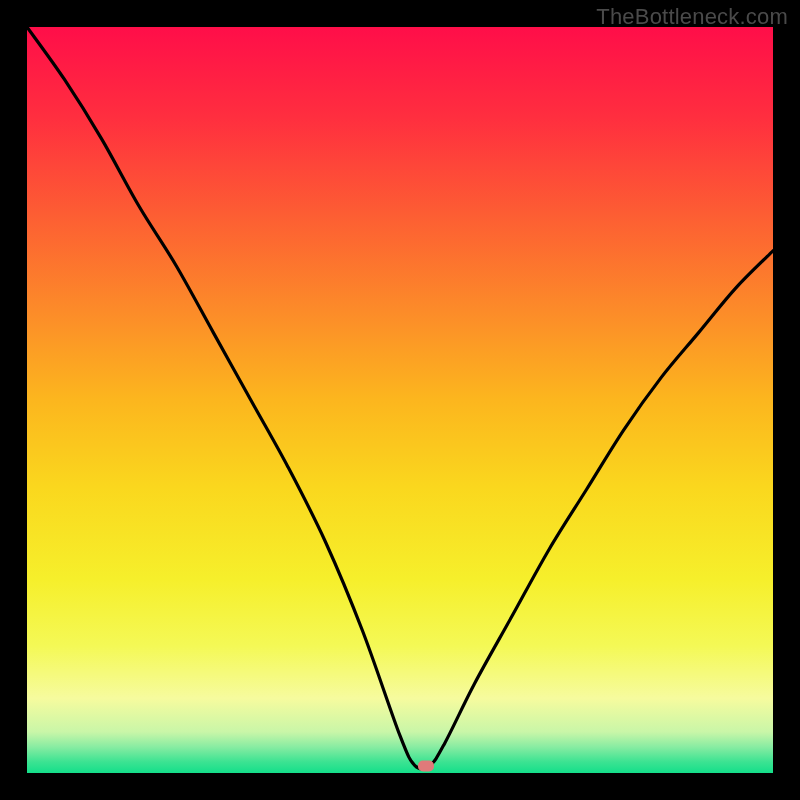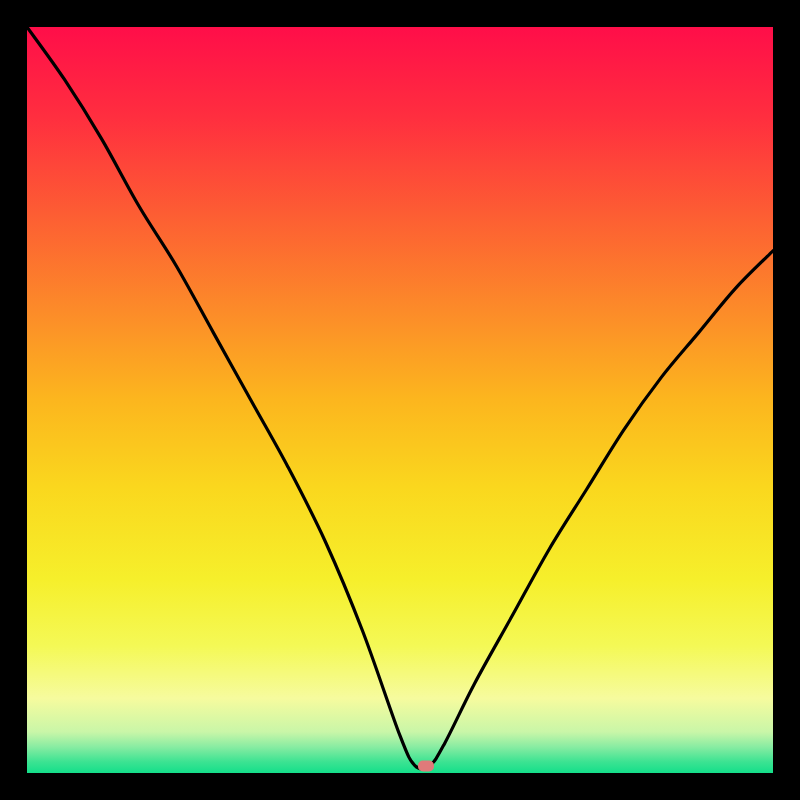--- a/index.html
+++ b/index.html
@@ -54,20 +54,21 @@
     height: 11px;
     border-radius: 5px;
     transform: translate(-50%, -50%);
     z-index: 5;
   }
 </style>
 </head>
 <body>
 
 <div class="frame">
+  <div class="watermark">TheBottleneck.com</div>
 
   <div class="plot">
     <svg class="gradient" viewBox="0 0 746 746" preserveAspectRatio="none">
       <defs>
         <linearGradient id="bg-grad" x1="0" y1="0" x2="0" y2="1">
             <stop offset="0.00%" stop-color="#ff0e49"></stop>
             <stop offset="12.00%" stop-color="#ff2e3f"></stop>
             <stop offset="25.00%" stop-color="#fd5d33"></stop>
             <stop offset="38.00%" stop-color="#fc8b29"></stop>
             <stop offset="50.00%" stop-color="#fcb61e"></stop>

